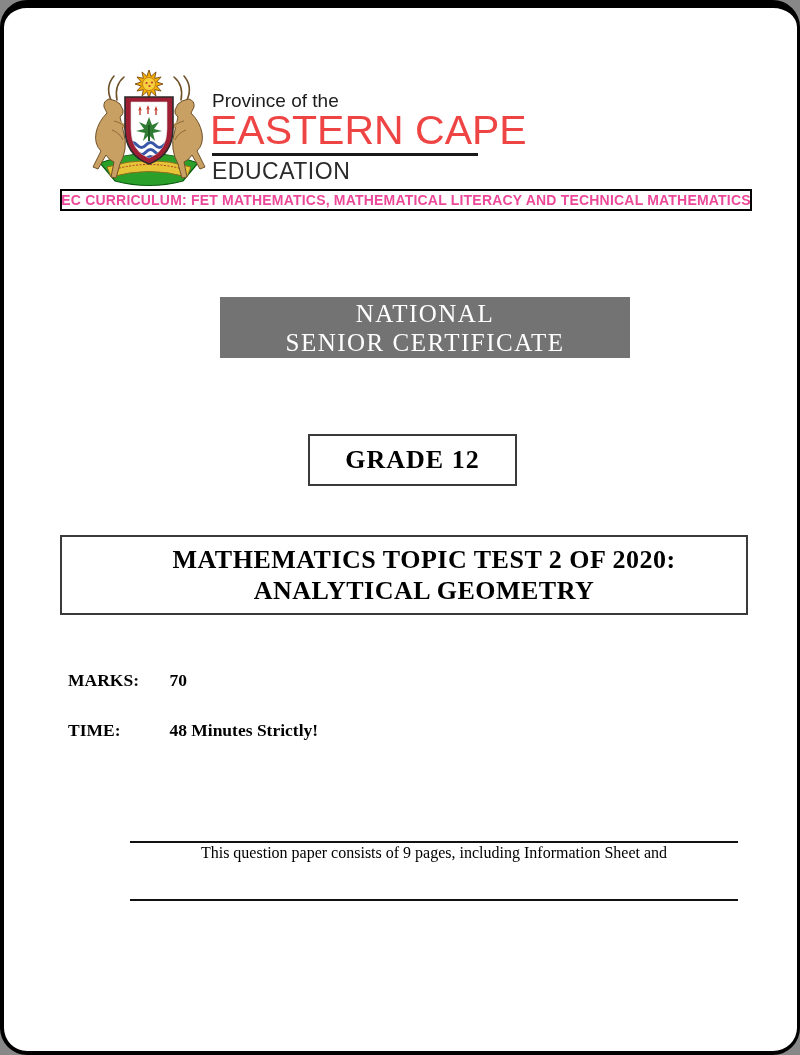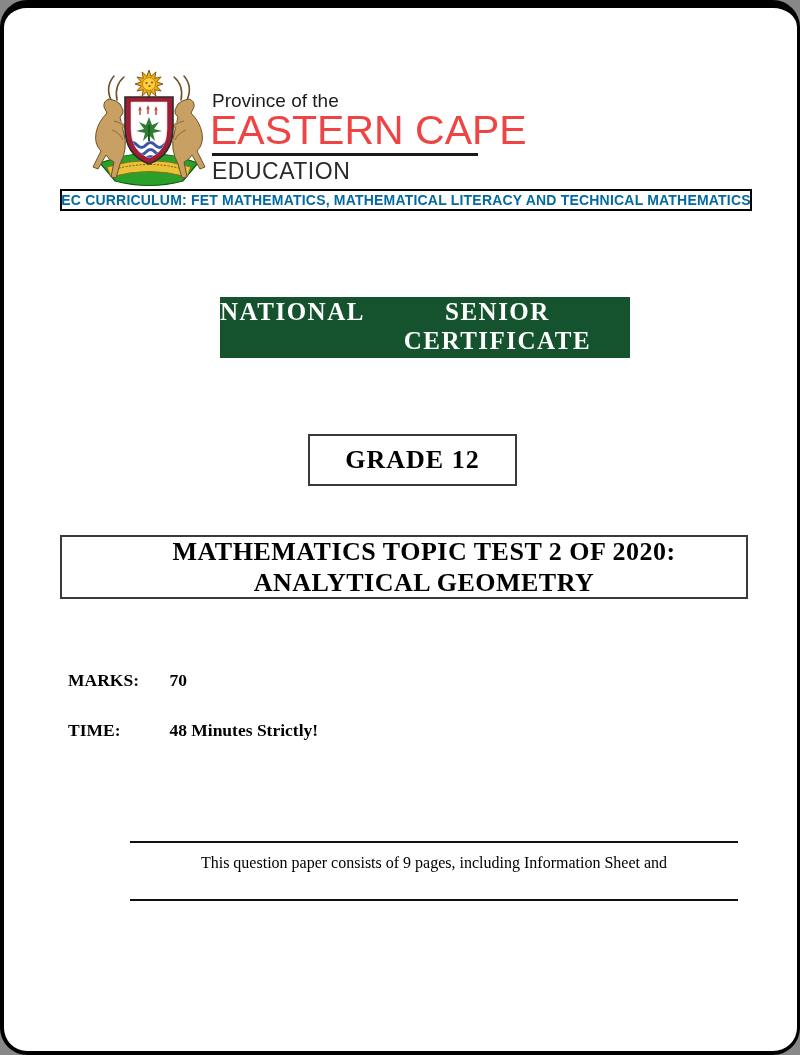--- a/index.html
+++ b/index.html
@@ -43,62 +43,62 @@
     font-size: 23px; color: #2b2b2b; letter-spacing: 0.5px; white-space: nowrap;
   }
 
   
   .banner {
     left: 56px; top: 181px; width: 692px; height: 22px;
     box-sizing: border-box; border: 2px solid #000;
     font-family: "Liberation Sans", sans-serif;
     font-weight: bold; font-size: 14px; letter-spacing: 0.2px;
     display: flex; align-items: center; justify-content: center;
-    white-space: nowrap; color: #0369a1;
+    white-space: nowrap; color: #ec4899;
   }
 
   
   .nsc-box {
     left: 216px; top: 289px; width: 410px; height: 61px;
-    background: #14532d; color: #ffffff;
-    font-weight: bold; font-size: 25px; letter-spacing: 1.5px;
+    background: #737373; color: #ffffff;
+    font-weight: normal; font-size: 25px; letter-spacing: 1.5px;
     text-align: center; line-height: 29px;
-    display: flex; flex-direction: row; justify-content: center;
+    display: flex; flex-direction: column; justify-content: center;
   }
 
   
   .grade-box {
     left: 304px; top: 426px; width: 209px; height: 52px;
     box-sizing: border-box; border: 2px solid #3a3a3a;
     font-weight: bold; font-size: 26px; letter-spacing: 1px;
     display: flex; align-items: center; justify-content: center;
   }
 
   
   .title-box {
-    left: 56px; top: 527px; width: 688px; height: 64px;
+    left: 56px; top: 527px; width: 688px; height: 80px;
     box-sizing: border-box; border: 2px solid #3a3a3a;
     font-weight: bold; font-size: 26px; letter-spacing: 0.5px;
     text-align: center; line-height: 31px;
     display: flex; flex-direction: column; justify-content: center; padding-left: 40px;
   }
 
   
   .detail-row { left: 64px; white-space: nowrap; font-weight: bold; font-size: 17.5px; }
   .detail-row .label { display: inline-block; width: 97px; }
   .row-marks { top: 662px; }
   .row-time  { top: 712px; }
 
   
   .footer-note {
     left: 126px; top: 833px; width: 608px; height: 60px;
     box-sizing: border-box;
     border-top: 2px solid #111; border-bottom: 2px solid #111;
     text-align: center; font-size: 16px; line-height: 20px;
-    padding-top: 10px;
+    padding-top: 0;
   }
 </style>
 </head>
 <body>
 
 <div class="page">
 
   <div class="abs logo-block">
     <svg class="crest" viewBox="0 0 142 130" xmlns="http://www.w3.org/2000/svg">
 

